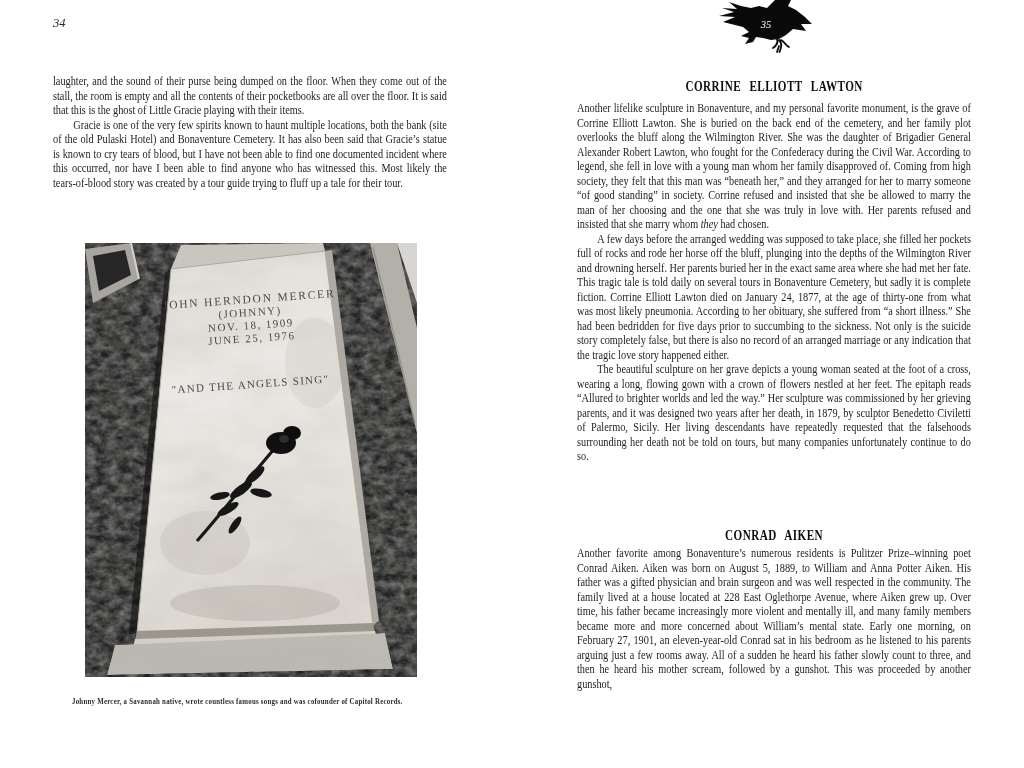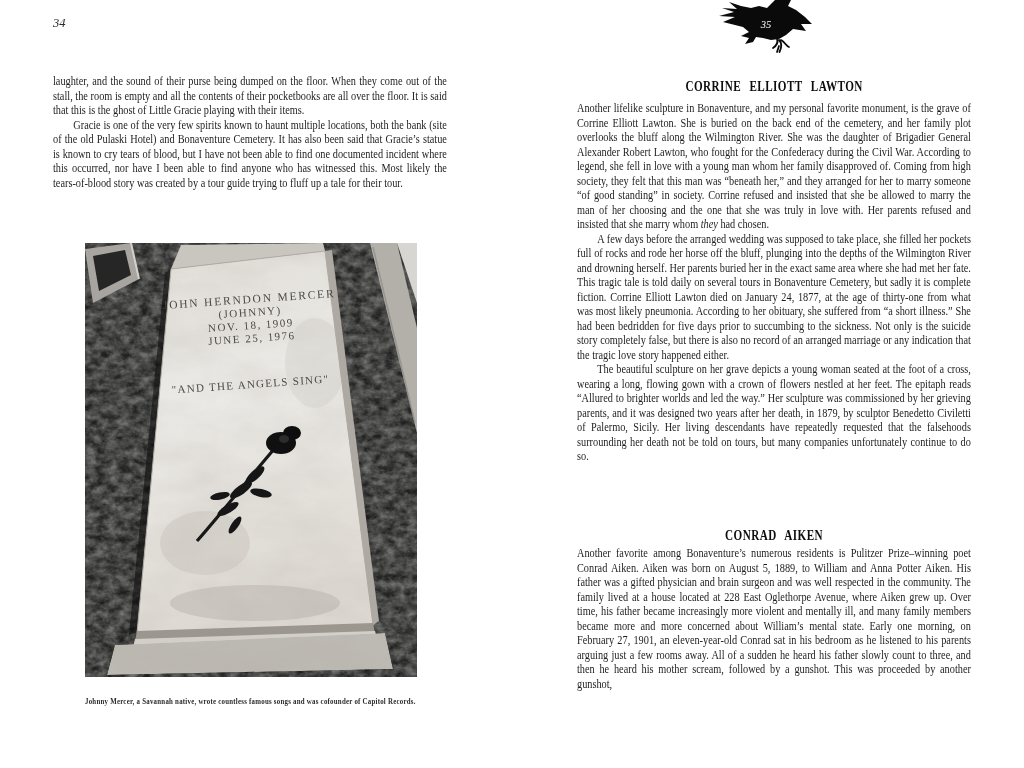--- a/index.html
+++ b/index.html
@@ -48,21 +48,21 @@
   .stone-line {
     font-size:11px; letter-spacing:1.5px; line-height:13px; white-space:nowrap;
   }
   .stone-line:first-child { font-size:11.5px; letter-spacing:1.8px; }
   .stone-epitaph {
     position:absolute; left:58px; top:135px; width:215px; text-align:center;
     transform:rotate(-4deg); font-size:11px; letter-spacing:1.3px;
     color:#4e4a44; white-space:nowrap;
   }
 
-  .caption { position:absolute; left:85px; top:690px; }
+  .caption { position:absolute; left:72px; top:690px; }
   .caption .cinner {
     display:inline-block; transform:scaleX(0.8); transform-origin:0 0;
     font-weight:bold; font-size:8.6px; letter-spacing:0.3px; color:#2b2b2b;
     white-space:nowrap;
   }
 
   .raven { position:absolute; left:713px; top:0; width:102px; height:60px; }
 </style>
 </head>
 <body>

